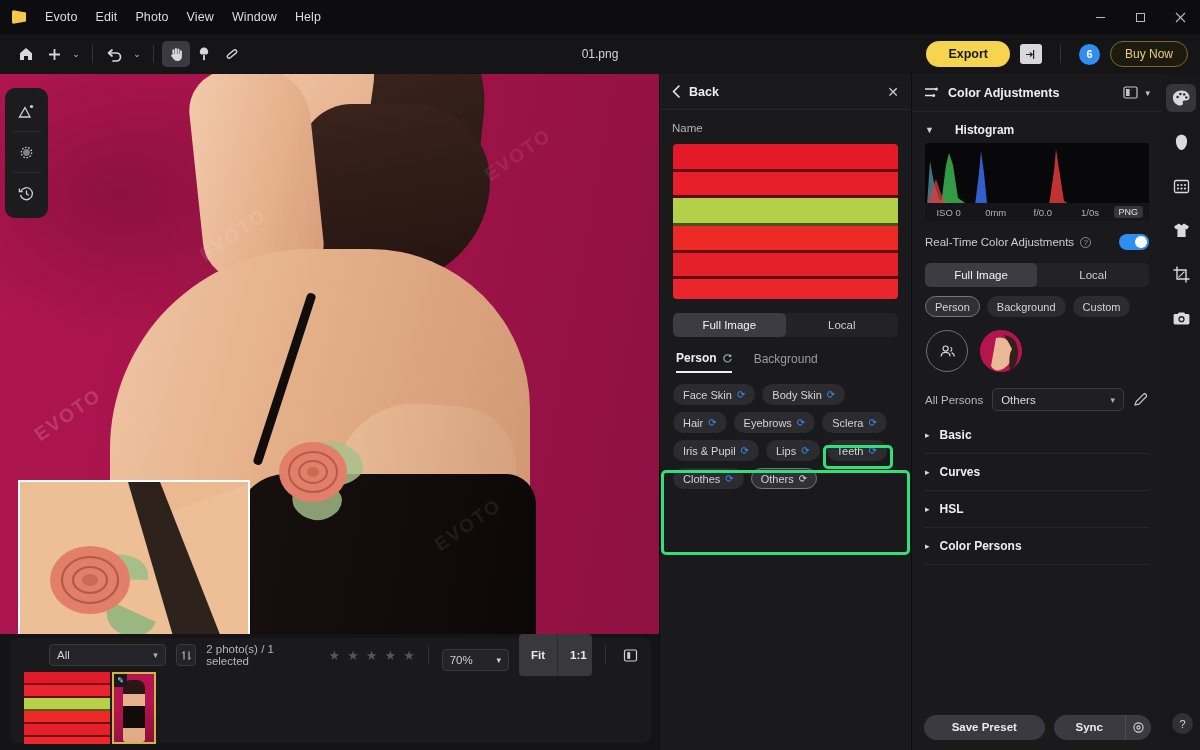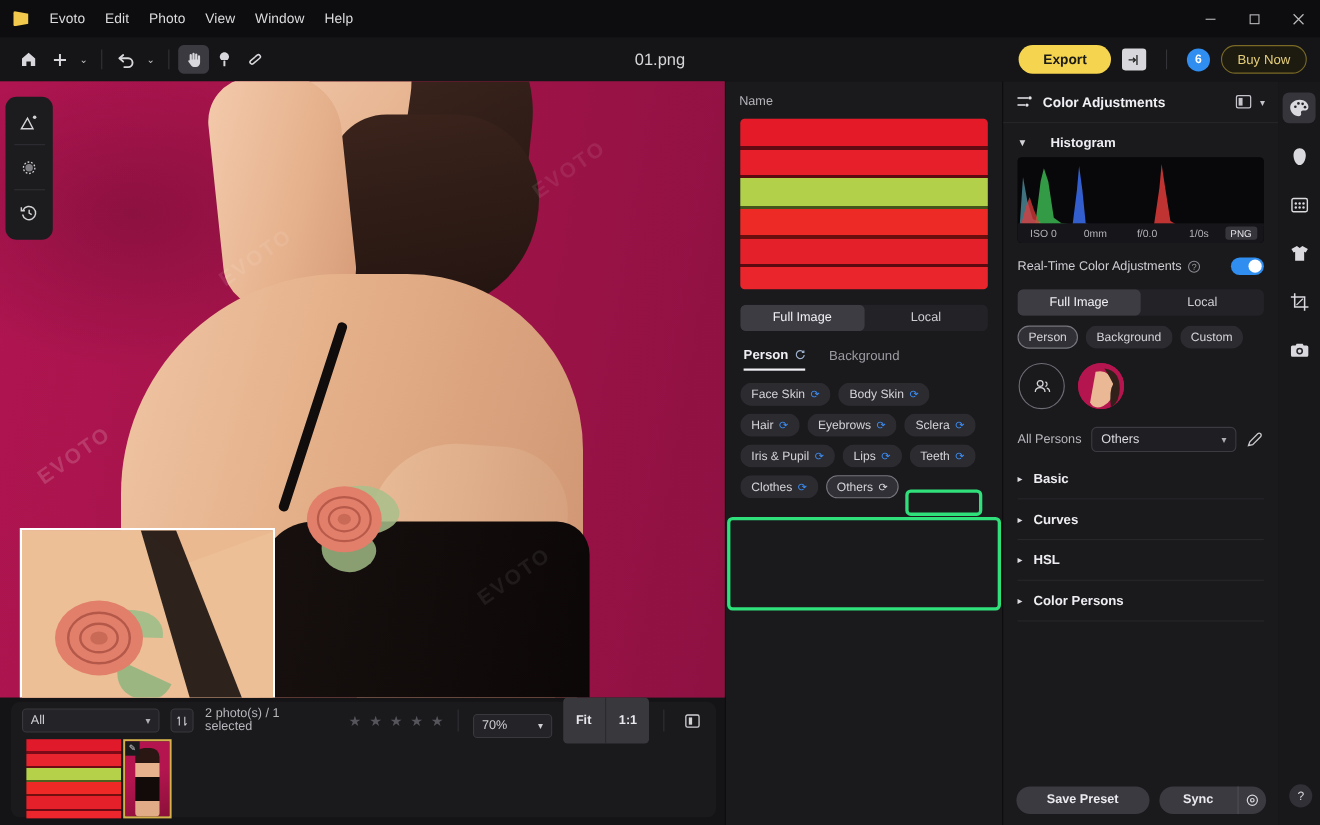--- a/index.html
+++ b/index.html
@@ -39,21 +39,21 @@
   }
   .tbtn {
     width: 28px; height: 26px; display: flex; align-items: center; justify-content: center;
     border-radius: 5px; color: #d8d8dc; cursor: pointer;
   }
   .tbtn.active { background: #3a3a40; }
   .tsep { width:1px; height:18px; background:#333338; margin: 0 8px; }
   .caret { font-size: 9px; color:#c3c3c8; width:16px; text-align:center; cursor:pointer;}
   .doc-title {
     position:absolute; left:0; width:1200px; text-align:center;
-    font-size: 15px; color: #d6d6da; pointer-events:none;
+    font-size: 12px; color: #d6d6da; pointer-events:none;
   }
   .right-tools { margin-left:auto; display:flex; align-items:center; gap:10px; z-index:2;}
   .export-btn {
     background: #f5d44f; color: #1a1a16; font-weight: bold; font-size: 12.5px;
     border-radius: 13px; padding: 6px 22px; cursor: pointer;
   }
   .share-ic {
     width: 22px; height: 20px; border-radius: 3px;
     background:#d8d8dc; color:#222; display:flex; align-items:center; justify-content:center;
     font-size: 11px; cursor:pointer;
@@ -153,21 +153,21 @@
   
   .filmstrip {
     position:absolute; left:10px; top: 638px; width: 641px; height: 105px;
     background:#1a1a1d; border-radius:8px;
   }
   .fs-bar {
     display:flex; align-items:center; height:34px; padding: 0 10px; gap:10px;
   }
   .fs-select {
     width: 126px; height: 22px; background:#242428; border:1px solid #38383d; border-radius:4px;
-    display:flex; align-items:center; padding:0 7px; font-size:11.5px; color:#cfcfd3; cursor:pointer;
+    display:flex; align-items:center; padding:0 7px; font-size:11.5px; color:#cfcfd3; cursor:pointer;margin-left:29px;
   }
   .fs-select .cv { margin-left:auto; font-size:9px; color:#b0b0b5;}
   .sortbtn {
     width:22px;height:22px;background:#242428;border:1px solid #38383d;border-radius:4px;
     display:flex;align-items:center;justify-content:center;font-size:11px;color:#cfcfd3;cursor:pointer;
   }
   .fs-count{ font-size:11.5px; color:#b6b6bb; }
   .stars{ display:flex; gap:7px; margin-left:8px;}
   .star{ color:#55555b; font-size:13px; cursor:pointer;}
   .vsep{ width:1px;height:20px;background:#313136; margin:0 3px;}
@@ -531,20 +531,29 @@
       <div class="thumb stripes"></div>
       <div class="thumb sel">
         <div class="ph"></div>
         <div class="figure"></div>
         <div class="thumb-edit">✎</div>
       </div>
     </div>
   </div>
 
   <div class="midpanel">
+    <div class="mp-head">
+      <div class="mp-back">
+        <svg width="9" height="13" viewBox="0 0 9 13">
+            <path d="M7 1 L1.6 6.5 L7 12" stroke="#e8e8ec" stroke-width="1.6" fill="none" stroke-linecap="round"></path>
+          </svg>
+        <span class="bk-txt">Back</span>
+      </div>
+      <div class="mp-x">✕</div>
+    </div>
 
     <div class="mp-namerow">
       <span class="lb">Name</span>
     </div>
 
     <div class="preview-img"></div>
 
     <div class="seg">
       <div class="on">Full Image</div>
       <div>Local</div>

